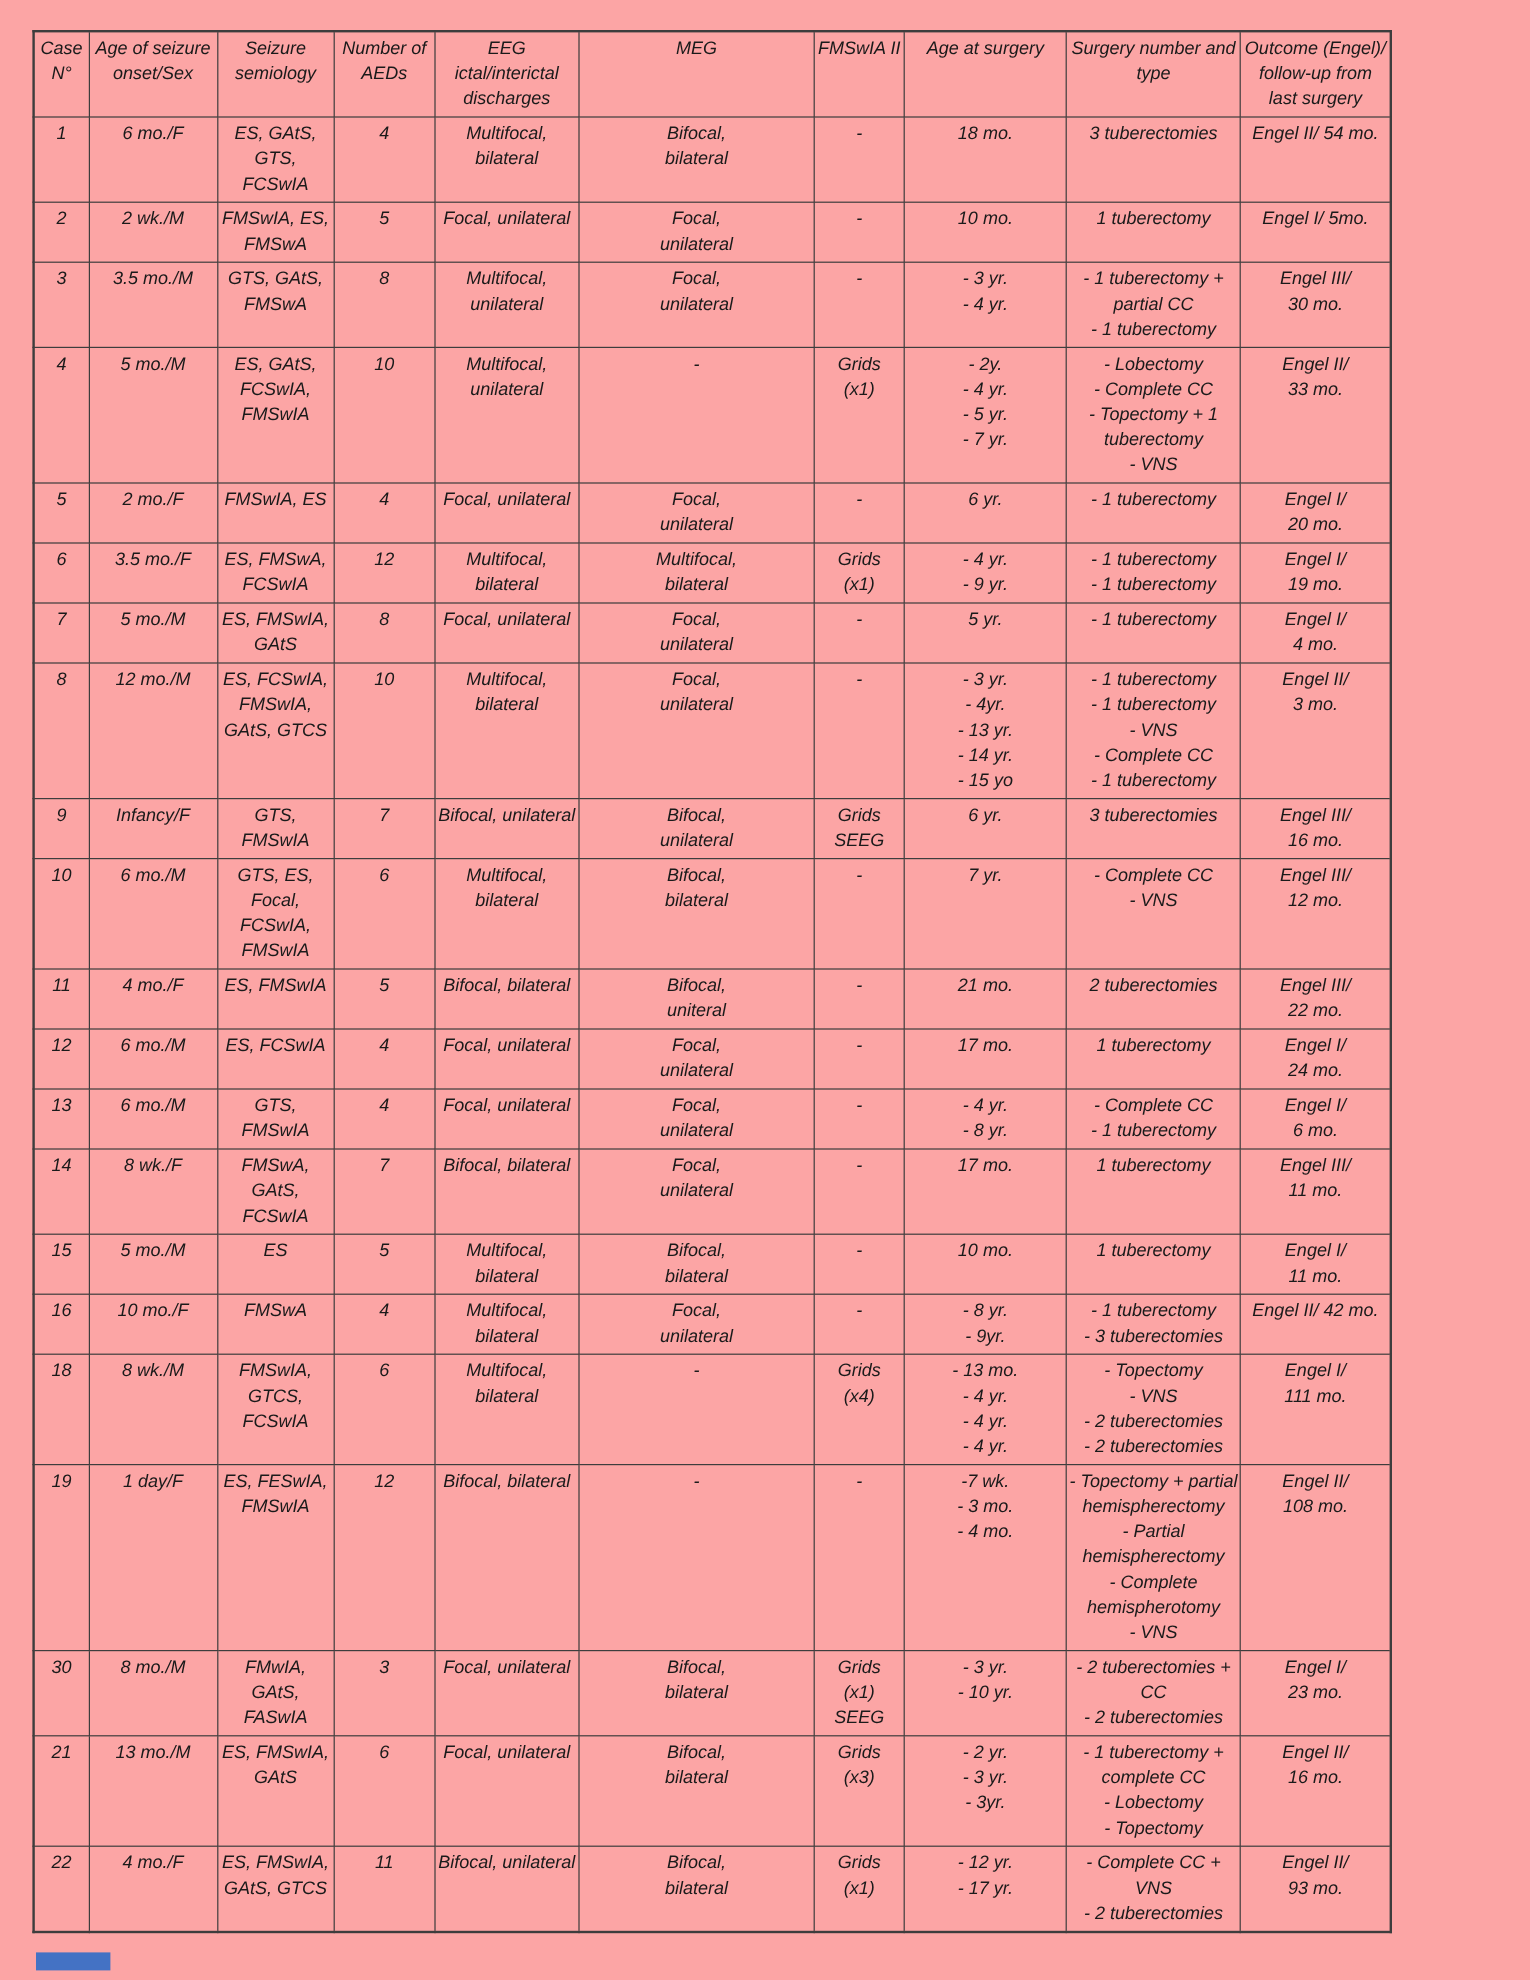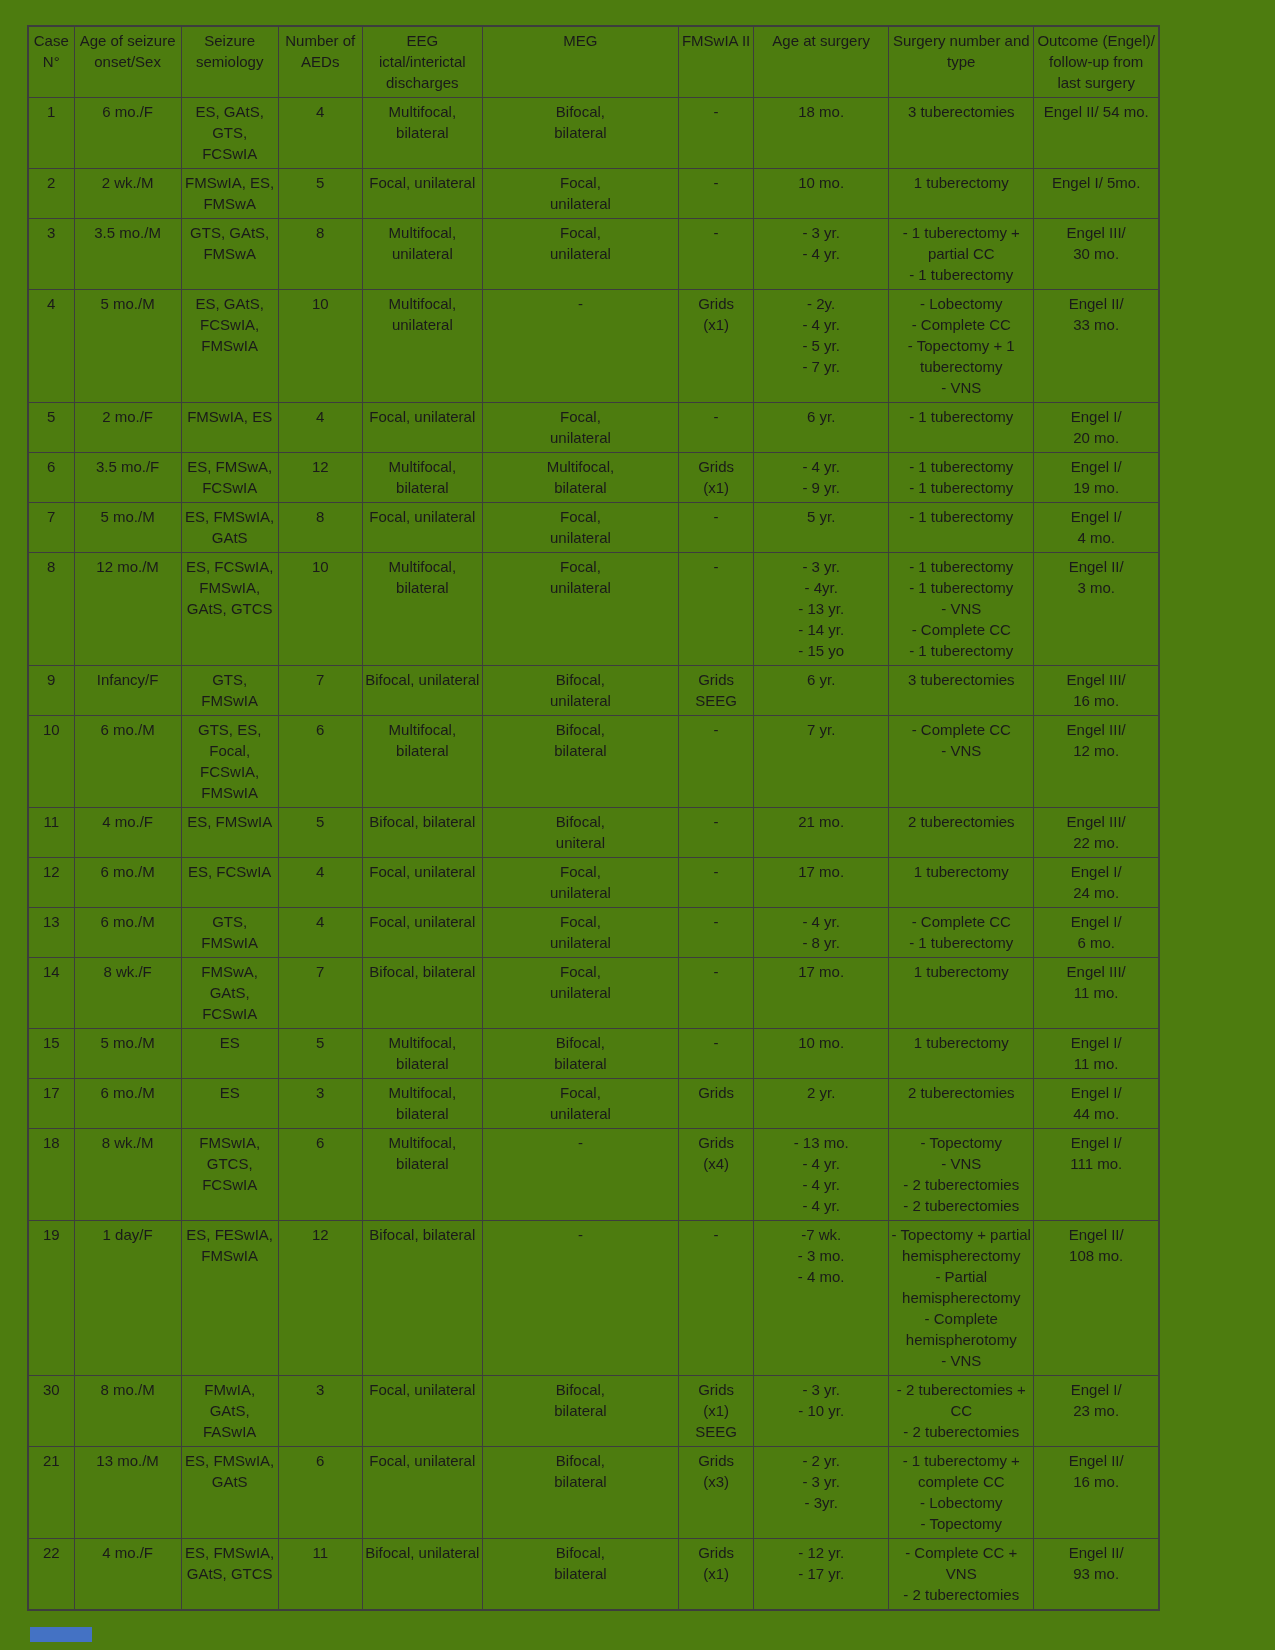--- a/index.html
+++ b/index.html
@@ -33,21 +33,21 @@
   thead th { height: 70px; }
   .blue-bar {
     position: absolute;
     left: 30px; top: 1627px;
     width: 62px; height: 15px;
   }
 </style>
 </head>
 <body>
 
-<div class="page" style="background: #4d7c0f;">
+<div class="page" style="background: #fca5a5; font-style: italic;">
   <table class="data-table">
     <colgroup id="cols">
         <col style="width: 46px;">
         <col style="width: 107px;">
         <col style="width: 97px;">
         <col style="width: 84px;">
         <col style="width: 120px;">
         <col style="width: 196px;">
         <col style="width: 75px;">
         <col style="width: 135px;">
@@ -325,33 +325,34 @@
 bilateral</td>
           <td>Bifocal,
 bilateral</td>
           <td>-</td>
           <td>10 mo.</td>
           <td>1 tuberectomy</td>
           <td>Engel I/
 11 mo.</td>
         </tr>
         <tr>
-          <td>17</td>
-          <td>6 mo./M</td>
-          <td>ES</td>
-          <td>3</td>
-          <td>Multifocal,
-bilateral</td>
-          <td>Focal,
-unilateral</td>
-          <td>Grids</td>
-          <td>2 yr.</td>
-          <td>2 tuberectomies</td>
-          <td>Engel I/
-44 mo.</td>
+          <td>16</td>
+          <td>10 mo./F</td>
+          <td>FMSwA</td>
+          <td>4</td>
+          <td>Multifocal,
+bilateral</td>
+          <td>Focal,
+unilateral</td>
+          <td>-</td>
+          <td>- 8 yr.
+- 9yr.</td>
+          <td>- 1 tuberectomy
+- 3 tuberectomies</td>
+          <td>Engel II/ 42 mo.</td>
         </tr>
         <tr>
           <td>18</td>
           <td>8 wk./M</td>
           <td>FMSwIA,
 GTCS, FCSwIA</td>
           <td>6</td>
           <td>Multifocal,
 bilateral</td>
           <td>-</td>

